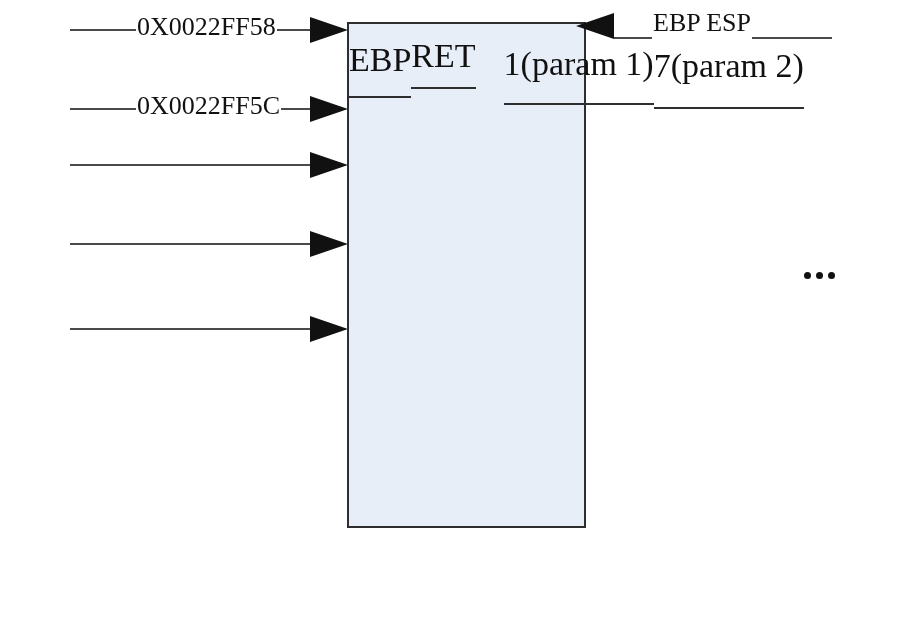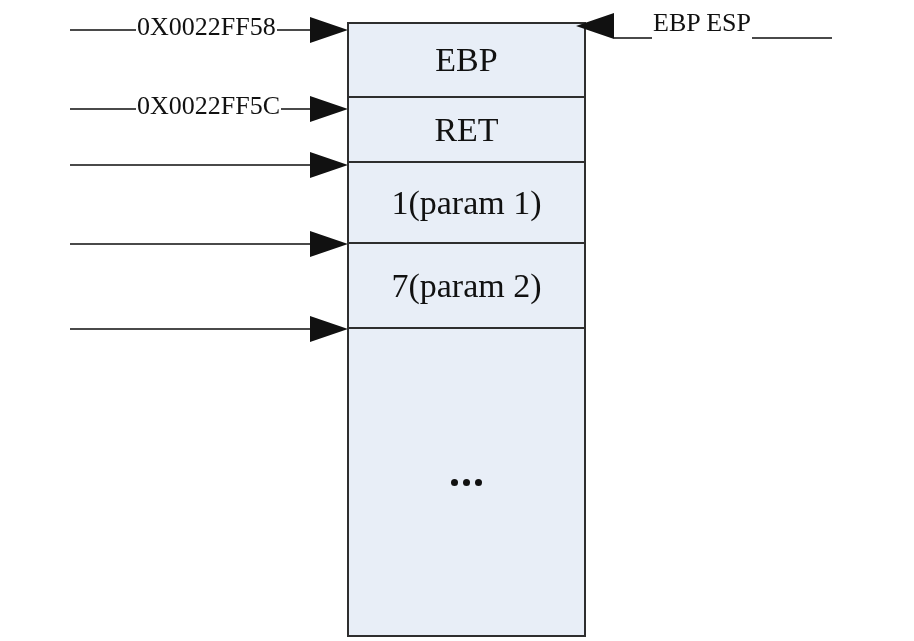--- a/index.html
+++ b/index.html
@@ -45,39 +45,39 @@
     width:0;height:0;flex:0 0 auto;
     border-top:13px solid transparent;
     border-bottom:13px solid transparent;
     border-right:38px solid var(--arrow);
   }
 
   
   .stack-box{
     position:absolute;
     left:347px;top:22px;
-    width:239px;height:615px;
+    width:239px;height:506px;
     box-sizing:border-box;
     background:var(--cell-fill);
     border:2px solid var(--box-border);
-    display:flex;flex-direction:column;
+    display:flex;
   }
   .cell{
     box-sizing:border-box;
     border-bottom:2px solid var(--box-border);
     display:flex;align-items:center;justify-content:center;
   }
   .cell:last-child{border-bottom:none;flex:1 1 auto;}
   .cell-label{
     font-size:34px;line-height:1;
     white-space:nowrap;
   }
   .c1{height:74px;}
   .c2{height:65px;}
-  .c3{height:81px;}
+  .c3{height:81px;margin-left:28px;}
   .c4{height:85px;}
   .c5{height:90px;}
 
   .dots{display:flex;align-items:center;gap:5px;}
   .dot{width:7px;height:7px;border-radius:50%;background:var(--arrow);}
   .visually-hidden{
     position:absolute;width:1px;height:1px;
     overflow:hidden;clip:rect(0 0 0 0);white-space:nowrap;
   }
 

